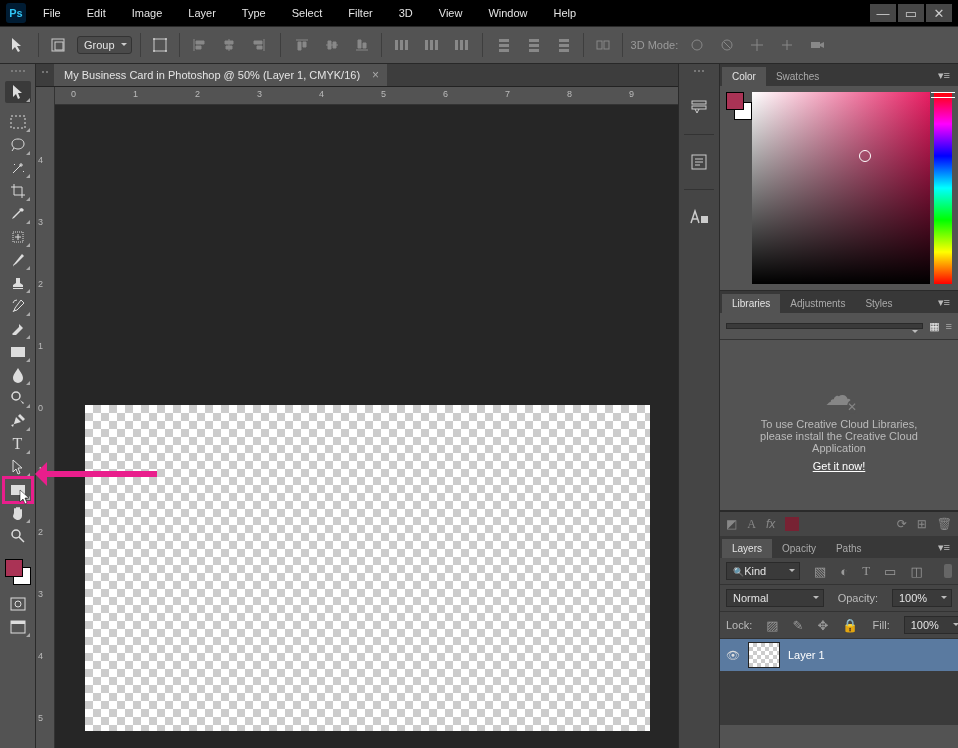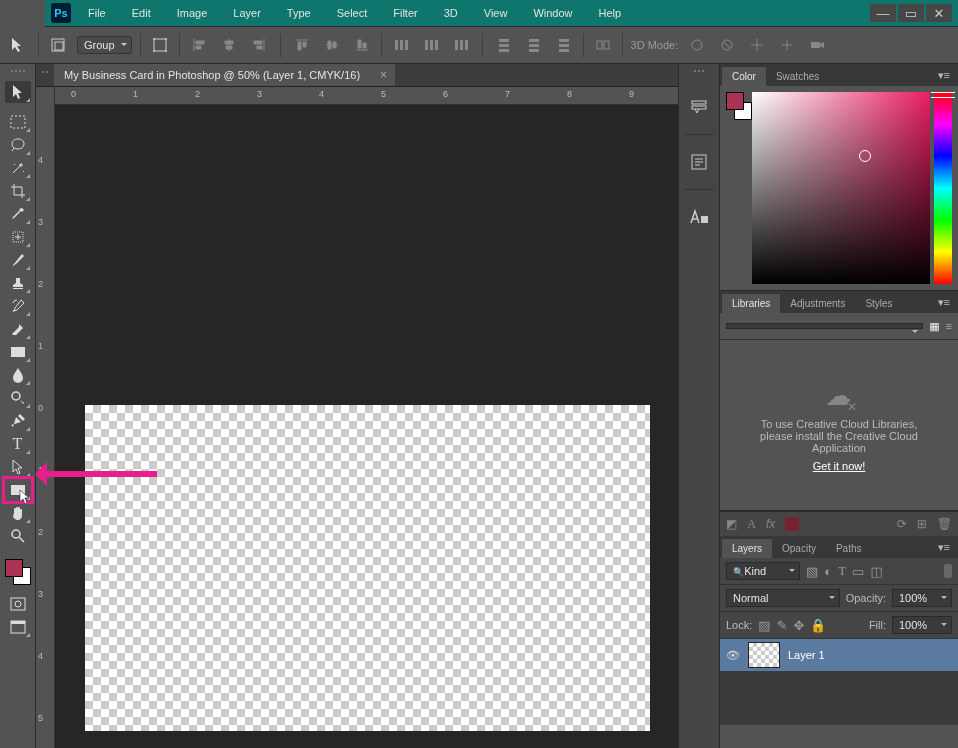--- a/index.html
+++ b/index.html
@@ -1,16 +1,16 @@
 <!DOCTYPE html>
 <html><head>
 <meta charset="utf-8">
 <style>
 html,body{margin:0;padding:0;width:958px;height:748px;overflow:hidden;font-family:Tahoma,Arial,sans-serif;font-size:11px;color:#e4e4e4;background:#535353;}
-.titlebar{height:26px;background:#0f766e;border-bottom:1px solid #282828;display:flex;align-items:center;padding:0 6px;margin-left:45px;}
+.titlebar{height:26px;background:#000000;border-bottom:1px solid #282828;display:flex;align-items:center;padding:0 6px;}
 .ps-logo{width:20px;height:20px;background:#001c33;border-radius:3px;color:#31c5f4;display:flex;align-items:center;justify-content:center;font-weight:bold;font-size:11px;margin-right:8px;}
 .menubar{display:flex;gap:8px;}
 .menubar span{padding:4px 9px;cursor:default;}
 .winbtns{margin-left:auto;display:flex;gap:2px;}
 .winbtns div{width:26px;height:18px;background:#464646;display:flex;align-items:center;justify-content:center;font-size:13px;color:#ccc;}
 .optbar{height:36px;background:#535353;border-bottom:1px solid #282828;display:flex;align-items:center;padding:0 8px;gap:8px;}
 .ob-icon{width:22px;height:22px;display:flex;align-items:center;justify-content:center;color:#ccc;}
 .ob-sep{width:1px;height:24px;background:#3e3e3e;}
 .ob-drop{background:#4a4a4a;border:1px solid #333;padding:2px 16px 2px 6px;border-radius:3px;position:relative;color:#e4e4e4;}
 .ob-drop:after{content:"";position:absolute;right:4px;top:6px;border:3px solid transparent;border-top-color:#ccc;}
@@ -20,21 +20,21 @@
 .gripper div{width:2px;height:2px;background:#888;border-radius:50%;}
 .tool{width:26px;height:22px;display:flex;align-items:center;justify-content:center;border-radius:2px;position:relative;font-size:14px;color:#d8d8d8;}
 .tool.sel{background:#3a3a3a;}
 .tool.hl{outline:3px solid #e91e8c;border-radius:0;}
 .tool .tri{position:absolute;right:1px;bottom:1px;border:2px solid transparent;border-right-color:#aaa;border-bottom-color:#aaa;width:0;height:0;}
 .swatch-pair{width:26px;height:26px;position:relative;margin-top:4px;}
 .swatch-pair .fg{width:16px;height:16px;background:#aa3355;border:1px solid #000;position:absolute;top:0;left:0;z-index:2;}
 .swatch-pair .bg{width:16px;height:16px;background:#fff;border:1px solid #000;position:absolute;bottom:0;right:0;}
 .docarea{flex:1;display:flex;flex-direction:column;background:#262626;min-width:0;}
 .doctabs{height:22px;background:#3d3d3d;display:flex;align-items:center;border-bottom:1px solid #222;}
-.doctab{color:#e4e4e4;padding:4px 8px 4px 10px;background:#535353;display:flex;align-items:center;gap:20px;height:14px;}
+.doctab{color:#e4e4e4;padding:4px 8px 4px 10px;background:#535353;display:flex;align-items:center;gap:12px;height:14px;}
 .doctab .x{color:#aaa;font-size:12px;}
 .rulers{display:flex;height:18px;}
 .rcorner{width:18px;height:18px;background:#535353;border-right:1px solid #333;border-bottom:1px solid #333;}
 .hruler{flex:1;background:#535353;border-bottom:1px solid #333;position:relative;font-size:9px;color:#bbb;overflow:hidden;}
 .hruler span{position:absolute;top:2px;}
 .canvaswrap{display:flex;flex:1;min-height:0;}
 .vruler{width:18px;background:#535353;border-right:1px solid #333;position:relative;font-size:9px;color:#bbb;}
 .vruler span{position:absolute;left:2px;}
 .stage{flex:1;background:#262626;position:relative;overflow:hidden;}
 .canvas{position:absolute;left:30px;top:300px;width:565px;height:326px;background:#fff;
@@ -63,21 +63,21 @@
 .huebar{width:18px;background:linear-gradient(to bottom,#f00,#f0f,#00f,#0ff,#0f0,#ff0,#f00);position:relative;}
 .huebar .mk{position:absolute;top:0;left:-3px;right:-3px;height:4px;border-top:1px solid #fff;border-bottom:1px solid #fff;}
 .lib-body{height:150px;display:flex;flex-direction:column;align-items:center;justify-content:center;color:#bbb;text-align:center;gap:6px;padding:10px;}
 .lib-body a{color:#fff;text-decoration:underline;font-weight:normal;}
 .lib-bar{height:26px;border-top:1px solid #333;display:flex;align-items:center;padding:0 6px;gap:6px;justify-content:flex-end;}
 .cloud{font-size:28px;color:#868686;position:relative;}
 .cloud:after{content:"✕";position:absolute;right:-4px;bottom:-2px;font-size:12px;background:#535353;border-radius:50%;color:#868686;}
 .fxbar{height:24px;background:#454545;border-top:1px solid #2a2a2a;display:flex;align-items:center;padding:0 6px;gap:10px;color:#888;font-size:12px;}
 .fxbar .r{margin-left:auto;display:flex;gap:10px;}
 .lyr-body{padding:0;}
-.lyr-row{height:26px;background:#454545;border-bottom:1px solid #333;display:flex;align-items:center;padding:0 6px;gap:6px;}
+.lyr-row{height:26px;background:#454545;border-bottom:1px solid #333;display:flex;align-items:center;padding:0 6px;gap:14px;}
 .lyr-drop{background:#3a3a3a;border:1px solid #2a2a2a;padding:2px 18px 2px 6px;position:relative;font-size:11px;min-width:48px;}
 .lyr-drop:after{content:"";position:absolute;right:4px;top:6px;border:3px solid transparent;border-top-color:#bbb;}
 .lyr-row .icn{color:#9a9a9a;font-size:13px;}
 .lyr-row label{color:#bbb;}
 .lyr-list{background:#3a3a3a;height:86px;}
 .lyr-item{height:32px;background:#5a7aa0;display:flex;align-items:center;gap:8px;padding:0 6px;color:#fff;}
 .eye{width:14px;text-align:center;color:#ddd;}
 .thumb{width:30px;height:24px;background:#fff;border:1px solid #222;
  background-image:linear-gradient(45deg,#ccc 25%,transparent 25%,transparent 75%,#ccc 75%),linear-gradient(45deg,#ccc 25%,transparent 25%,transparent 75%,#ccc 75%);
  background-size:8px 8px;background-position:0 0,4px 4px;}

